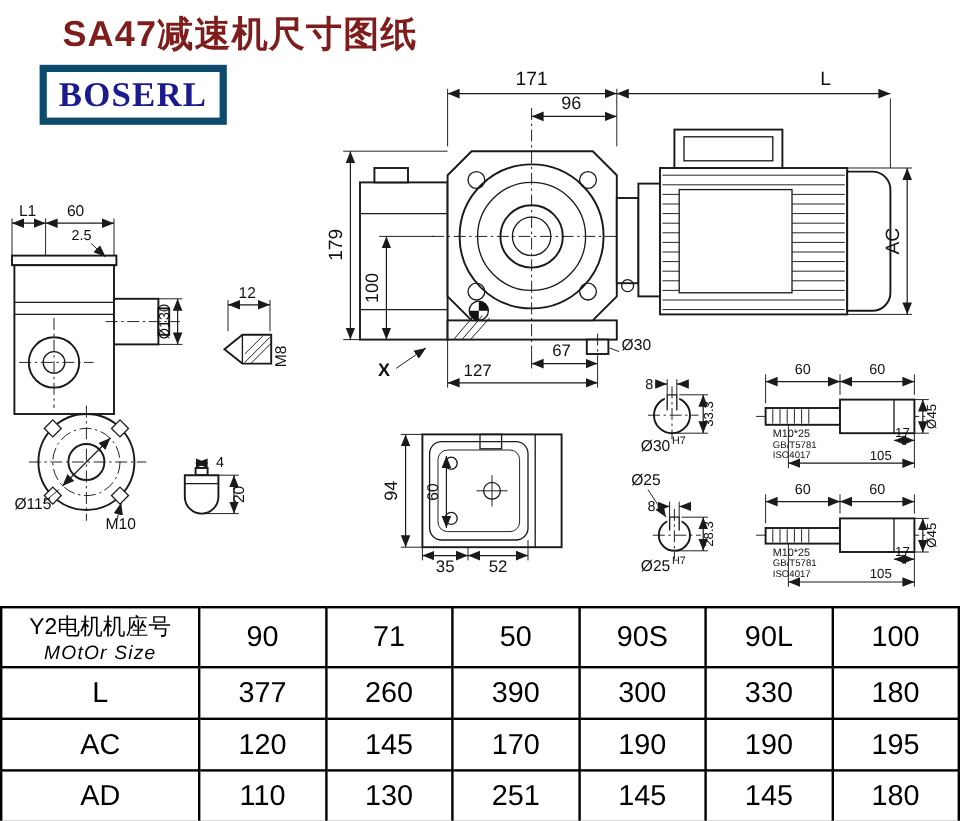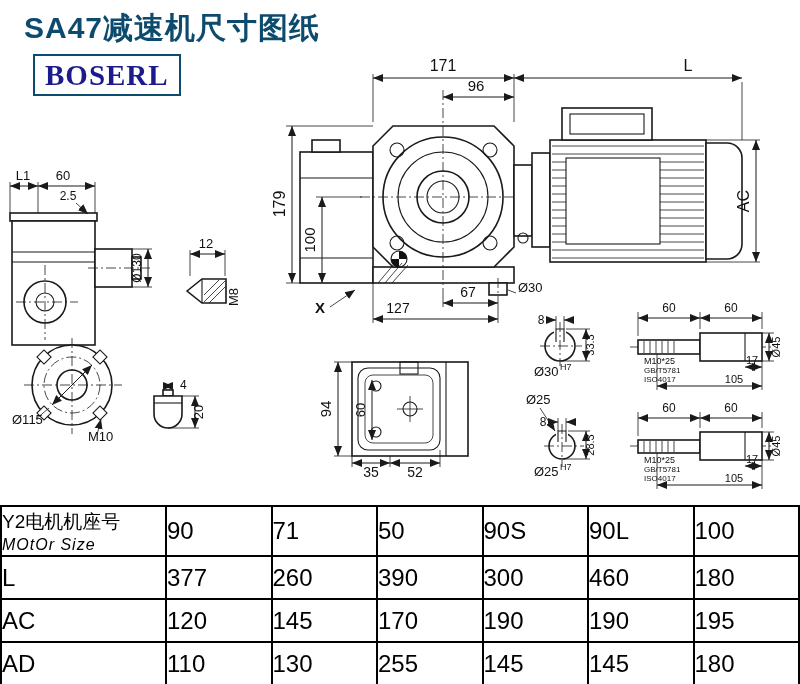--- a/index.html
+++ b/index.html
@@ -1,34 +1,34 @@
 <!DOCTYPE html>
 <html><head>
 <meta charset="utf-8">
 <style>
   html,body{margin:0;padding:0;}
   body{width:800px;height:684px;position:relative;background:#fff;overflow:hidden;
        font-family:"Liberation Sans",sans-serif;}
-  .title{position:absolute;left:24px;top:8px;font-size:30px;font-weight:700;color:#0c4a6e;
+  .title{position:absolute;left:52px;top:8px;font-size:30px;font-weight:700;color:#7f1d1d;
          letter-spacing:1px;white-space:nowrap;}
-  .logo{position:absolute;left:33px;top:54px;border:2px solid #0c4a6e;padding:0 10px;
+  .logo{position:absolute;left:33px;top:54px;border:6px solid #0c4a6e;padding:0 10px;
         font-family:"Liberation Serif",serif;font-weight:700;font-size:29px;line-height:38px;
         color:#1b1b8e;letter-spacing:1px;background:#fff;}
   svg.draw{position:absolute;left:0;top:0;}
   svg text{font-family:"Liberation Sans",sans-serif;fill:#111;}
   .ol{fill:#fff;stroke:#1a1a1a;stroke-width:1.6;}
   .olw{fill:#fff;stroke:#1a1a1a;stroke-width:1.1;}
   .ol2{fill:none;stroke:#1a1a1a;stroke-width:1.1;}
   .thin{fill:none;stroke:#1a1a1a;stroke-width:0.8;}
   .dim{fill:none;stroke:#1a1a1a;stroke-width:1;}
   .cl{fill:none;stroke:#1a1a1a;stroke-width:0.8;stroke-dasharray:10 3 2 3;}
   .hatch{stroke:#1a1a1a;stroke-width:0.8;fill:none;}
   table.dims{position:absolute;left:0;top:505px;width:800px;height:179px;
              border-collapse:collapse;table-layout:fixed;background:#fff;}
-  table.dims td{border:2px solid #000;vertical-align:middle;
+  table.dims td{border:2px solid #000;text-align:center;vertical-align:middle;
                 font-size:24px;color:#000;padding:0;}
   table.dims tr.r0{height:50px;}
   table.dims tr{height:43px;}
   td.lbl1 .cn{font-size:19px;}
   td.lbl1 .en{font-size:16px;letter-spacing:1px;margin-top:1px;font-style:italic;}
   td.lbl{font-size:22px;}
 </style>
 </head>
 <body>
 
@@ -327,35 +327,35 @@
       <td>90S</td>
       <td>90L</td>
       <td>100</td>
     </tr>
     <tr>
       <td class="lbl">L</td>
       <td>377</td>
       <td>260</td>
       <td>390</td>
       <td>300</td>
-      <td>460</td>
+      <td>330</td>
       <td>180</td>
     </tr>
     <tr>
       <td class="lbl">AC</td>
       <td>120</td>
       <td>145</td>
       <td>170</td>
       <td>190</td>
       <td>190</td>
       <td>195</td>
     </tr>
     <tr>
       <td class="lbl">AD</td>
       <td>110</td>
       <td>130</td>
-      <td>255</td>
+      <td>251</td>
       <td>145</td>
       <td>145</td>
       <td>180</td>
     </tr>
   </tbody>
 </table>
 
 </body></html>

